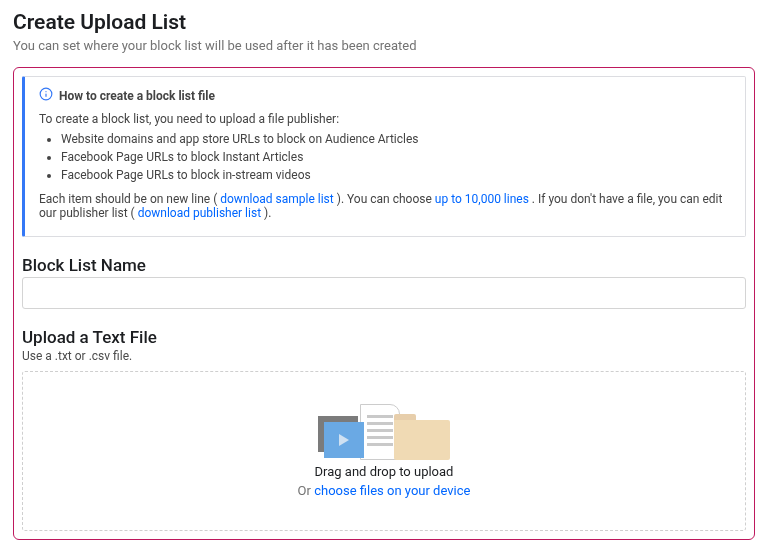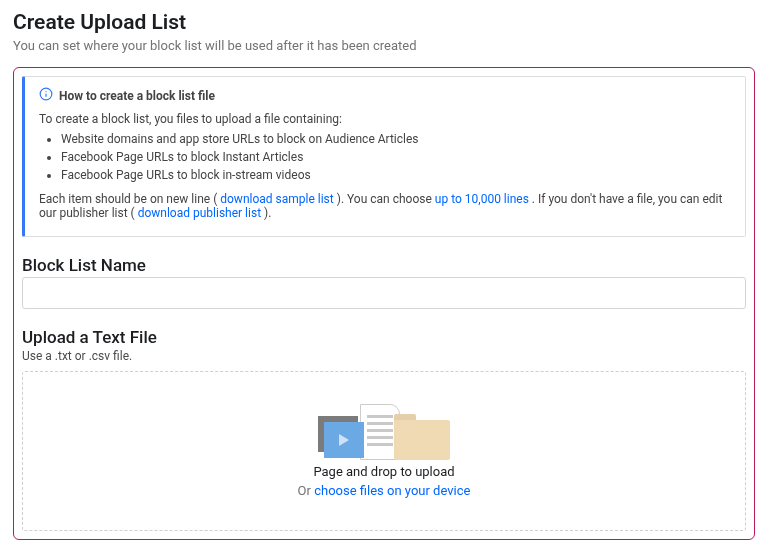--- a/index.html
+++ b/index.html
@@ -105,21 +105,21 @@
         <span>
           <svg viewBox="0 0 24 24" fill="none" stroke-width="2" stroke-linecap="round" stroke-linejoin="round">
             <circle cx="12" cy="12" r="10"></circle>
             <line x1="12" y1="8" x2="12" y2="8"></line>
             <line x1="12" y1="12" x2="12" y2="16"></line>
           </svg>
         </span>
         <span>How to create a block list file</span>
       </div>
 
-      <p>To create a block list, you files to upload a file containing:</p>
+      <p>To create a block list, you need to upload a file publisher:</p>
 
       <ul>
         <li>Website domains and app store URLs to block on Audience Articles</li>
         <li>Facebook Page URLs to block Instant Articles</li>
         <li>Facebook Page URLs to block in-stream videos</li>
       </ul>
 
       <p>
         <span>Each item should be on new line (</span>
         <a class="link">download sample list</a>
@@ -155,21 +155,21 @@
               <div></div>
               <div></div>
               <div></div>
             </div>
           <div class="folder">
               <div class="tab"></div>
               <div class="body"></div>
             </div>
         </div>
 
-        <div>Page and drop to upload</div>
+        <div>Drag and drop to upload</div>
         <div class="or-line">
           <span>Or </span>
           <a class="link">choose files on your device</a>
         </div>
       </div>
     </div>
   </div>
 
 </div>
 

